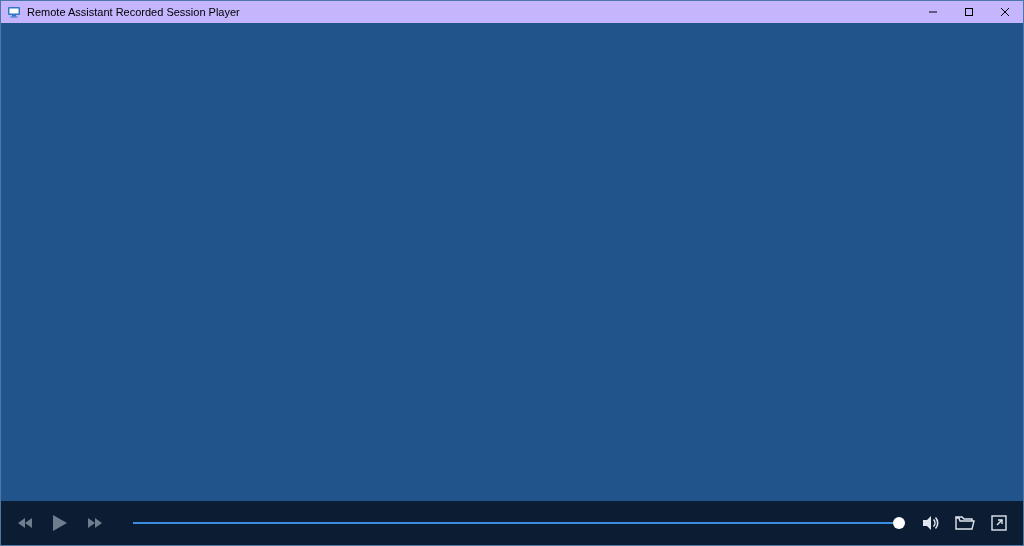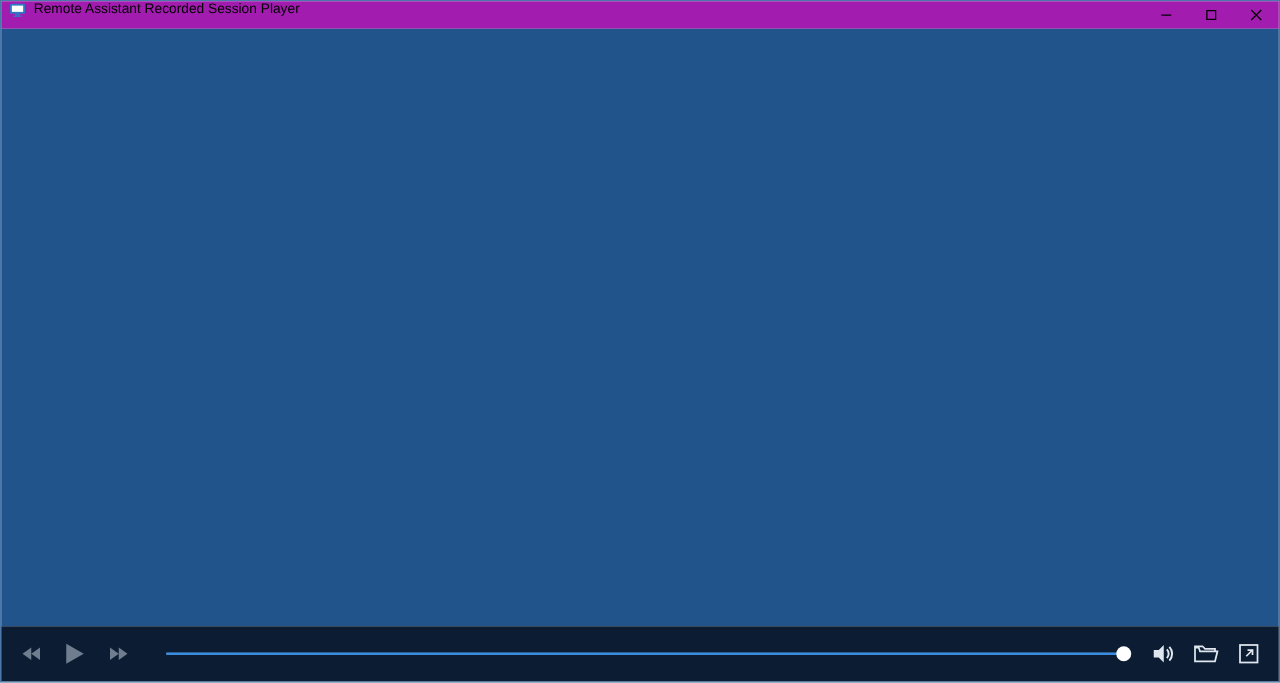--- a/index.html
+++ b/index.html
@@ -7,22 +7,23 @@
     .window {
       width: 1024px;
       height: 546px;
       border: 1px solid #4a78a8;
       background: #ffffff;
       display: flex;
       flex-direction: column;
     }
     .titlebar {
       height: 22px;
-      background: #a21caf;
-      display: flex;
+      background: #c4b5fd;
+      display: flex;
+      align-items: center;
       padding-left: 6px;
       user-select: none;
     }
     .titlebar .app-icon {
       width: 14px;
       height: 14px;
       margin-right: 6px;
       display: inline-flex;
       align-items: center;
       justify-content: center;

